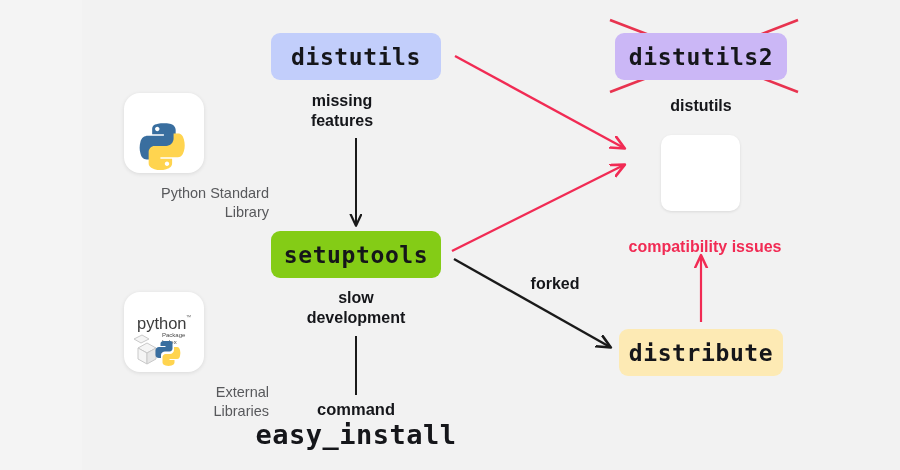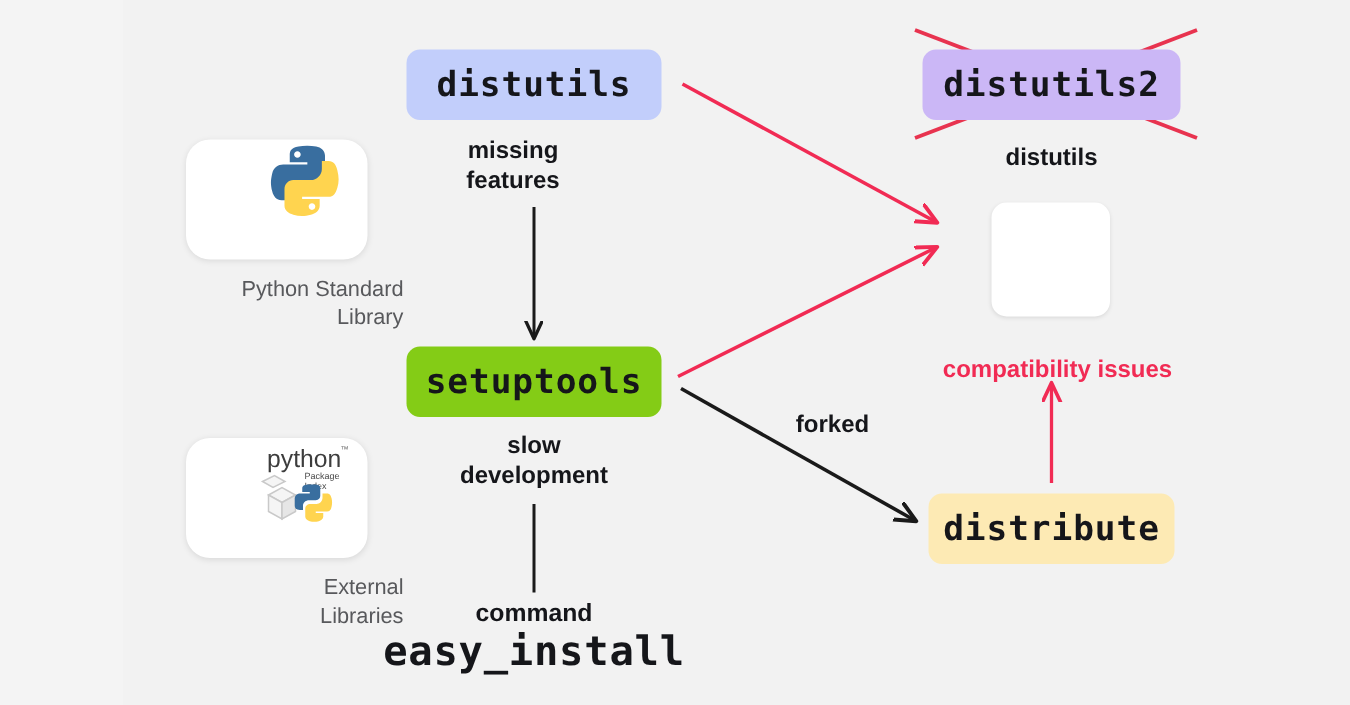--- a/index.html
+++ b/index.html
@@ -63,23 +63,22 @@
     box-shadow: 0 1px 3px rgba(0,0,0,0.10);
   }
 
   
   .logo-card {
     position: absolute;
     background: #ffffff;
     border-radius: 16px;
     box-shadow: 0 1px 4px rgba(0,0,0,0.10);
     display: flex;
-    align-items: flex-start;
+    align-items: flex-end;
     justify-content: center;
-    padding-left: 41px;
   }
   #logo-stdlib { left: 124px; top: 93px;  width: 80px; height: 80px; }
   #logo-pypi   { left: 124px; top: 292px; width: 80px; height: 80px; }
 
   .logo-caption {
     position: absolute;
     width: 210px;
     text-align: right;
     font-family: "Liberation Sans", sans-serif;
     font-size: 14.5px;

